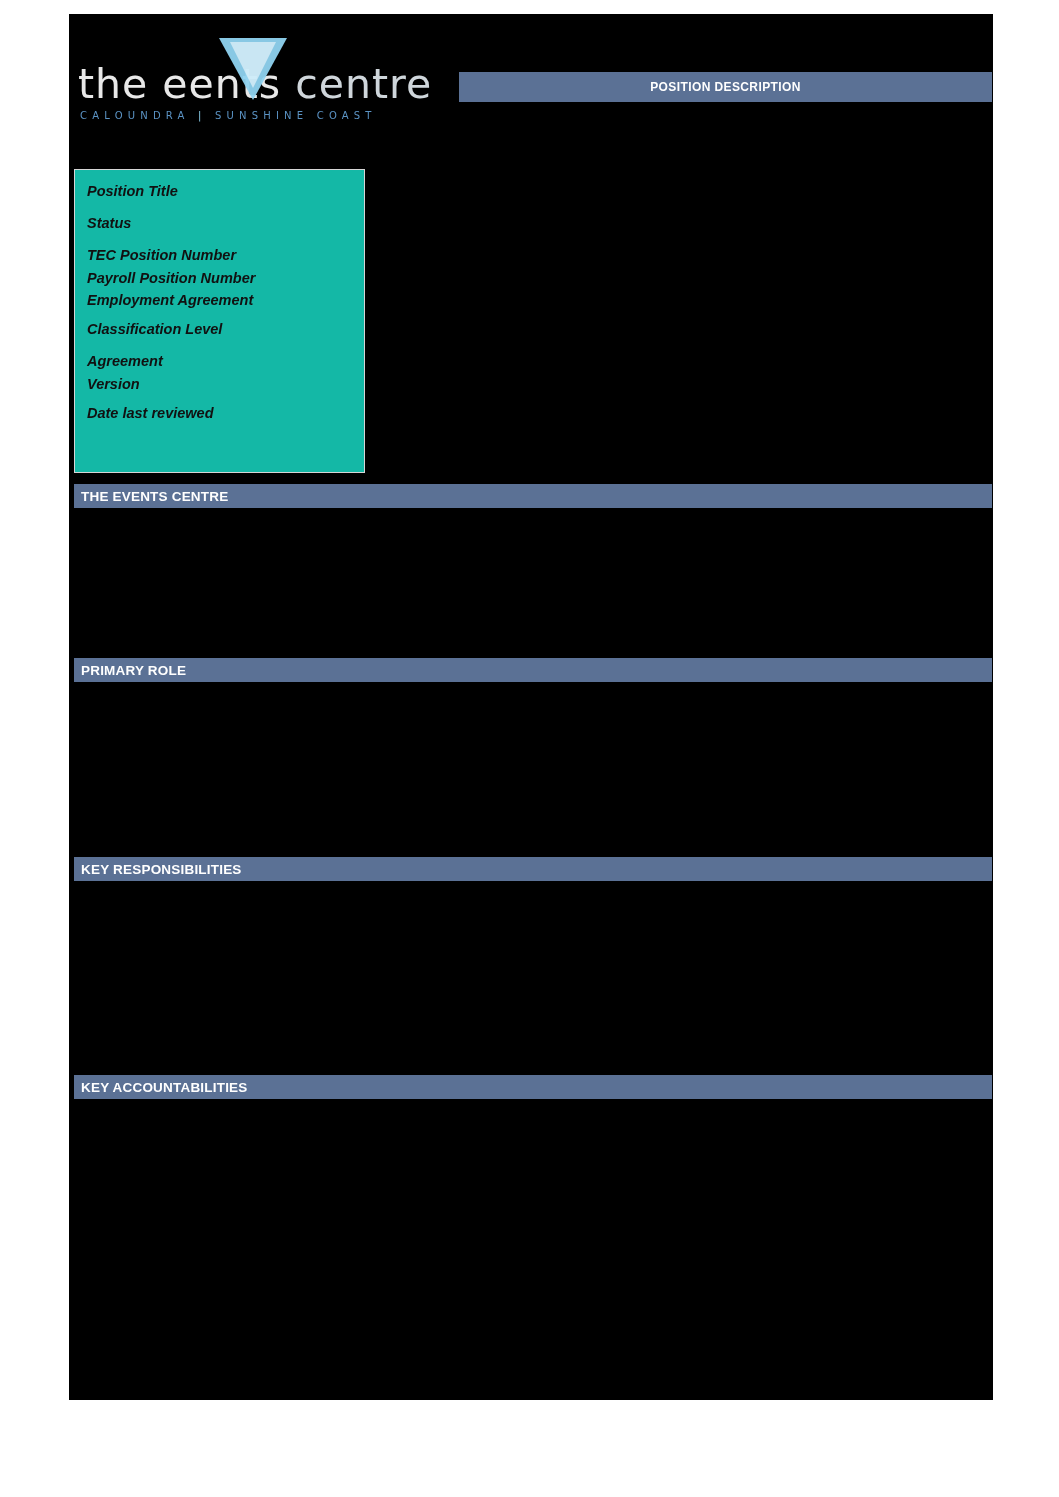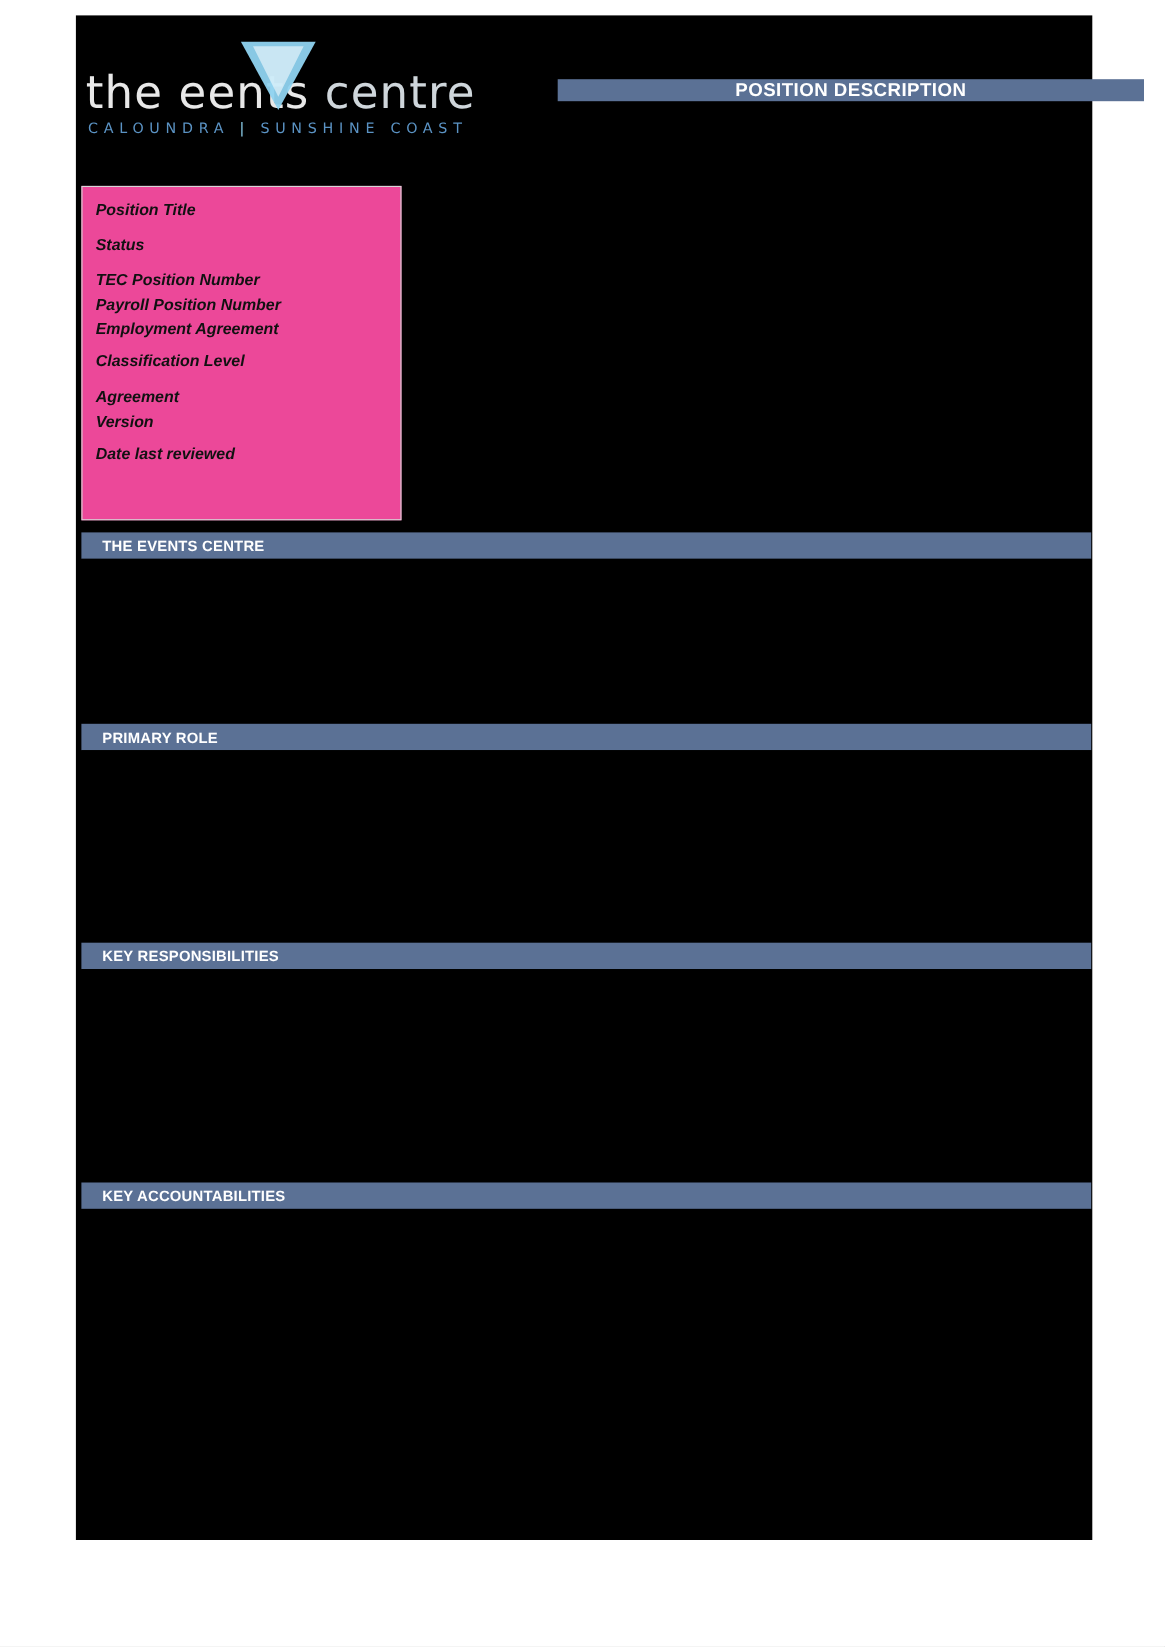--- a/index.html
+++ b/index.html
@@ -71,53 +71,52 @@
     border-left: 23px solid transparent;
     border-right: 23px solid transparent;
     border-top: 46px solid #ffffff;
     opacity: 0.55;
   }
   .logo-sub {
     position: absolute;
     left: 6px;
     top: 70px;
     font-family: "DejaVu Sans", sans-serif;
-    font-size: 13px;
+    font-size: 10px;
     letter-spacing: 5.2px;
     color: #5b93c4;
     white-space: nowrap;
   }
   .logo-sub .dot { color: #8fd3f0; }
 
   
   .title-bar {
     position: absolute;
     left: 459px;
     top: 72px;
     width: 533px;
-    height: 20px;
+    height: 30px;
     background: #5b7195;
     color: #ffffff;
-    font-size: 17px;
+    font-size: 12px;
     font-weight: bold;
     letter-spacing: 0.4px;
     display: flex;
     align-items: center;
     justify-content: center;
-    margin-left: 48px;
   }
 
   
   .meta-box {
     position: absolute;
     left: 74px;
     top: 169px;
     width: 291px;
     height: 304px;
-    background: #ec4899;
+    background: #14b8a6;
     border: 1px solid #d6d6d6;
     box-sizing: border-box;
   }
   .meta-list {
     position: absolute;
     left: 12px;
     top: 12px;
     width: 270px;
   }
   .meta-item {
@@ -138,21 +137,21 @@
     left: 74px;
     width: 918px;
     height: 24px;
     background: #5b7195;
     color: #ffffff;
     font-size: 13.5px;
     font-weight: bold;
     letter-spacing: 0.2px;
     display: flex;
     align-items: center;
-    padding-left: 19px;
+    padding-left: 7px;
     box-sizing: border-box;
   }
   .section-body {
     position: absolute;
     left: 74px;
     width: 918px;
     background: #000000;
   }
 </style>
 </head>

